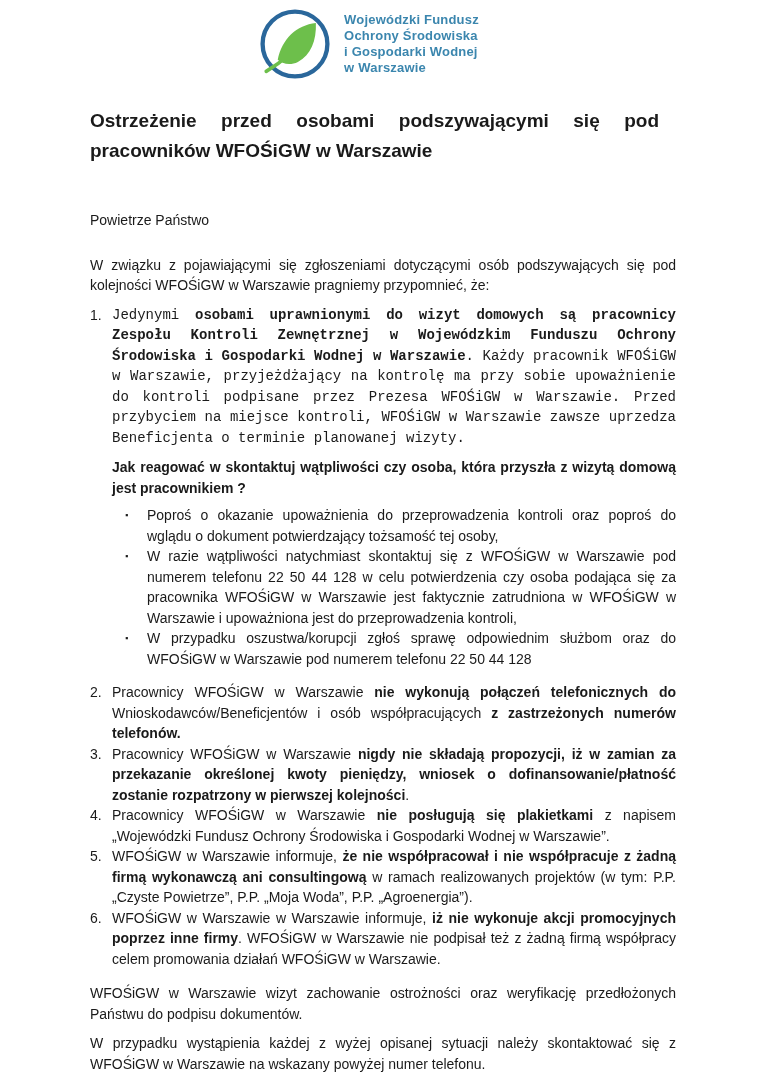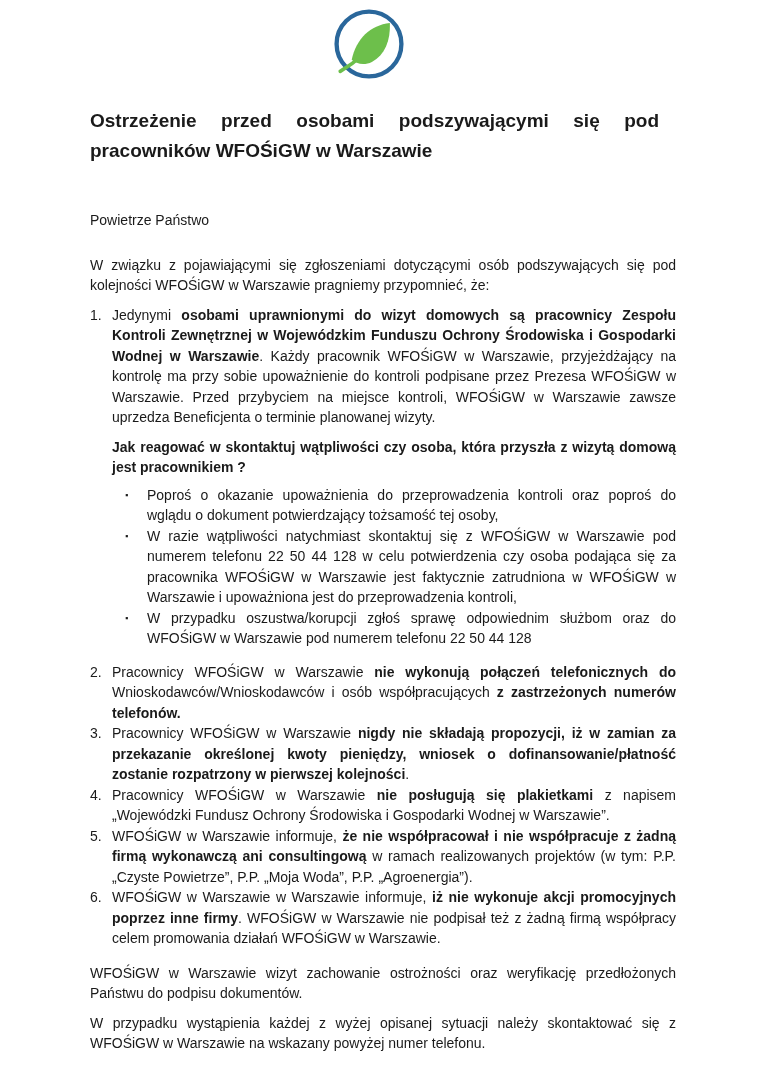--- a/index.html
+++ b/index.html
@@ -29,21 +29,21 @@
   .b { font-weight: 700; }
 
   .greeting { margin-top: 44px !important; }
   .intro { margin-top: 24px !important; margin-bottom: 9px !important; }
 
   
   .li { display: flex; }
   .li + .li { margin-top: 0; }
   .num { flex: 0 0 22px; line-height: 20.5px; }
   .li-body { flex: 1; min-width: 0; }
-  .li-item1 .li-para { margin-bottom: 9px; }
+  .li-item1 .li-para { margin-bottom: 9px; font-family: Liberation Mono, monospace; }
   .question { margin-bottom: 7px !important; }
 
   
   .bullets { margin-bottom: 13px; }
   .bullet { display: flex; padding-left: 13px; }
   .marker { flex: 0 0 22px; font-size: 9px; line-height: 20.5px; color: #1a1a1a; }
   .bullet p { flex: 1; min-width: 0; }
 
   .closing1 { margin-top: 14px !important; margin-bottom: 9px !important; }
 </style>
@@ -52,20 +52,26 @@
 
 <div class="page">
 
   <header class="logo">
     <div class="logo-mark">
       <svg viewBox="0 0 100 100" aria-hidden="true">
         <circle cx="50" cy="50" r="45" fill="#ffffff" stroke="var(--logo-ring, #2a679b)" stroke-width="6"></circle>
         <path d="M10 88 C 30 76, 52 58, 74 32" fill="none" stroke="var(--logo-leaf, #6dbf4b)" stroke-width="5" stroke-linecap="round"></path>
         <path d="M79 21 C 52 24, 32 43, 26 72 C 32 78, 44 80, 54 75 C 72 66, 80 45, 79 21 Z" fill="var(--logo-leaf, #6dbf4b)"></path>
       </svg>
+    </div>
+    <div class="logo-text">
+      <div>Wojewódzki Fundusz</div>
+      <div>Ochrony Środowiska</div>
+      <div>i Gospodarki Wodnej</div>
+      <div>w Warszawie</div>
     </div>
   </header>
 
   <h1 class="title">Ostrzeżenie przed osobami podszywającymi się pod pracowników WFOŚiGW w Warszawie</h1>
 
   <div class="bodytext">
 
     <p class="greeting">Powietrze Państwo</p>
 
     <p class="intro">W związku z pojawiającymi się zgłoszeniami dotyczącymi osób podszywających się pod kolejności WFOŚiGW w Warszawie pragniemy przypomnieć, że:</p>
@@ -90,21 +96,21 @@
               <span class="marker">▪</span>
               <p><span>W przypadku oszustwa/korupcji zgłoś sprawę odpowiednim służbom oraz do WFOŚiGW w Warszawie pod numerem telefonu 22 50 44 128</span></p>
             </div>
           </div>
         </div>
       </div>
 
       <div class="li">
         <span class="num">2.</span>
         <div class="li-body">
-          <p><span>Pracownicy WFOŚiGW w Warszawie </span><span class="b">nie wykonują połączeń telefonicznych do</span><span> Wnioskodawców/Wnioskodawców i osób współpracujących </span><span class="b">z zastrzeżonych numerów telefonów</span><span class="b">.</span></p>
+          <p><span>Pracownicy WFOŚiGW w Warszawie </span><span class="b">nie wykonują połączeń telefonicznych do</span><span> Wnioskodawców/Beneficjentów i osób współpracujących </span><span class="b">z zastrzeżonych numerów telefonów</span><span class="b">.</span></p>
         </div>
       </div>
 
       <div class="li">
         <span class="num">3.</span>
         <div class="li-body">
           <p><span>Pracownicy WFOŚiGW w Warszawie </span><span class="b">nigdy nie składają propozycji, iż w zamian za przekazanie określonej kwoty pieniędzy, wniosek o dofinansowanie/płatność zostanie rozpatrzony w pierwszej kolejności</span><span>.</span></p>
         </div>
       </div>
 

